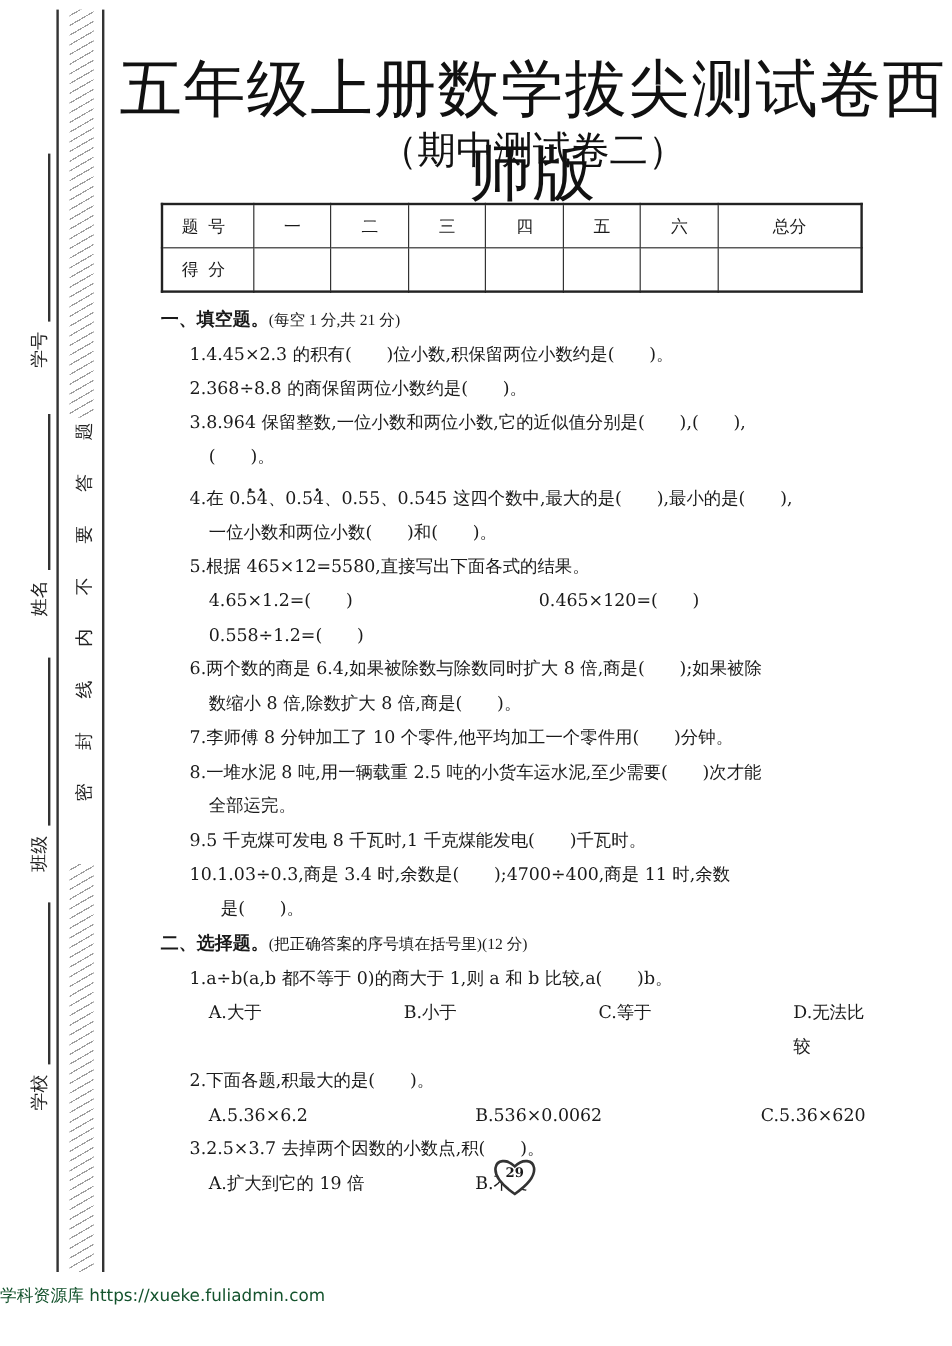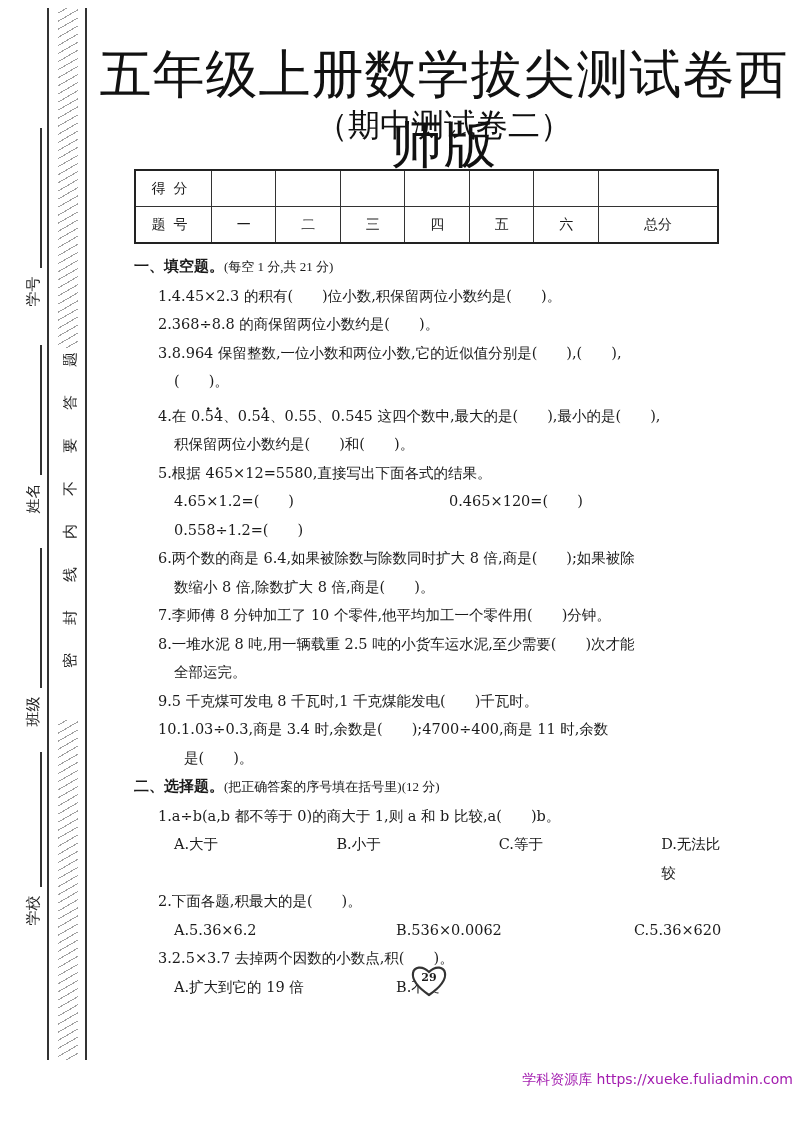--- a/index.html
+++ b/index.html
@@ -44,22 +44,22 @@
   .cont { padding-left:40px; }
   .cont2 { padding-left:50px; }
   .row { display:flex; padding-left:40px;gap:25px; }
   .row span { display:inline-block; }
   .dot { position:relative; }
   .dot::before { content:"·"; position:absolute; top:-13px; left:1px; font-weight:bold; }
 
   .pagebadge { position:absolute; left:410px; top:952px; width:38px; height:34px;margin-top:12px; }
   .pagebadge span { position:absolute; left:0; right:0; top:7px; text-align:center; font-size:11px; font-weight:bold; }
 
-  .footer { position:absolute; left:0; right:0; top:1071px; text-align:right;
-     font-family:"DejaVu Sans", sans-serif; font-size:14px; color:#a21caf; }
+  .footer { position:absolute; left:0; right:0; top:1071px; text-align:left;
+     font-family:"DejaVu Sans", sans-serif; font-size:14px; color:#14532d; }
 </style>
 </head>
 <body>
 
 <div class="margin">
   <div class="rule r1"></div>
   <div class="rule r2"></div>
   <div class="hatch h1"></div>
   <div class="hatch h2"></div>
 
@@ -91,52 +91,52 @@
     <span>密</span>
   </div>
 </div>
 
 <div class="title">五年级上册数学拔尖测试卷西师版</div>
 <div class="subtitle">（期中测试卷二）</div>
 
 <table class="score">
   <tbody>
       <tr>
+    <td>题号</td>
+    <td>一</td>
+    <td>二</td>
+    <td>三</td>
+    <td>四</td>
+    <td>五</td>
+    <td>六</td>
+    <td>总分</td>
+  </tr>
+  <tr>
     <td>得分</td>
     <td></td>
     <td></td>
     <td></td>
     <td></td>
     <td></td>
     <td></td>
     <td></td>
-  </tr>
-  <tr>
-    <td>题号</td>
-    <td>一</td>
-    <td>二</td>
-    <td>三</td>
-    <td>四</td>
-    <td>五</td>
-    <td>六</td>
-    <td>总分</td>
   </tr>
 </tbody>
   </table>
 
 <div class="content">
   <div class="sec">
     <span>一、填空题。</span><span class="note">(每空 1 分,共 21 分)</span>
   </div>
   <div class="q">1.4.45×2.3 的积有(　　)位小数,积保留两位小数约是(　　)。</div>
   <div class="q">2.368÷8.8 的商保留两位小数约是(　　)。</div>
   <div class="q">3.8.964 保留整数,一位小数和两位小数,它的近似值分别是(　　),(　　),</div>
   <div class="cont">(　　)。</div>
   <div class="q" style="margin-top:6px;"><span>4.在 0.</span><span class="dot">5</span><span class="dot">4</span><span>、0.5</span><span class="dot">4</span><span>、0.55、0.545 这四个数中,最大的是(　　),最小的是(　　),</span></div>
-  <div class="cont">积保留两位小数约是(　　)和(　　)。</div>
+  <div class="cont">一位小数和两位小数(　　)和(　　)。</div>
   <div class="q">5.根据 465×12=5580,直接写出下面各式的结果。</div>
   <div class="row">
     <span style="width:250px;">4.65×1.2=(　　)</span>
     <span>0.465×120=(　　)</span>
   </div>
   <div class="row">
     <span>0.558÷1.2=(　　)</span>
   </div>
   <div class="q">6.两个数的商是 6.4,如果被除数与除数同时扩大 8 倍,商是(　　);如果被除</div>
   <div class="cont">数缩小 8 倍,除数扩大 8 倍,商是(　　)。</div>

